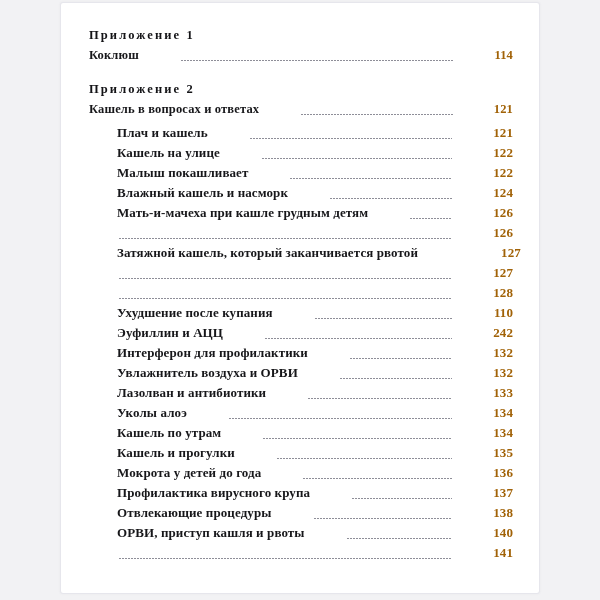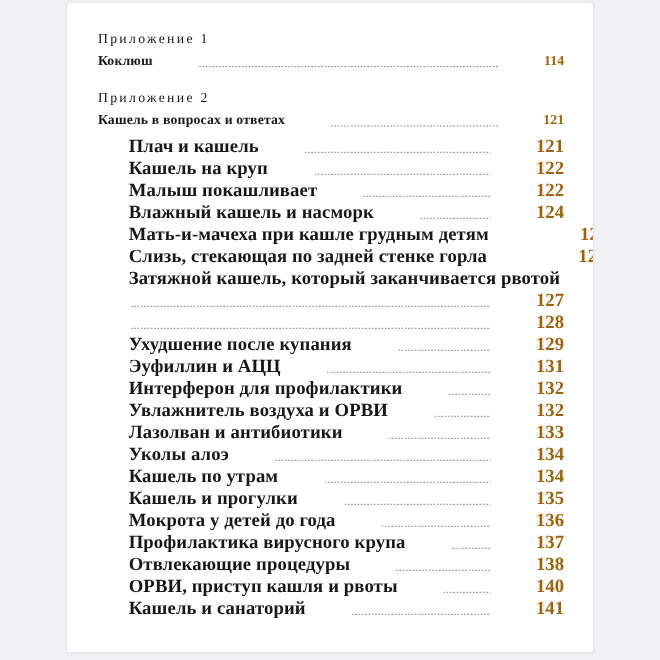--- a/index.html
+++ b/index.html
@@ -69,40 +69,40 @@
   .entry .pageno {
     flex: 0 0 auto;
     text-align: right;
     color: #a16207;
   }
 
   
   .appendix-label {
     height: 20px;
     line-height: 20px;
-    font-weight: normal;
+    font-weight: bold;
     font-size: 12.5px;
     letter-spacing: 2.1px;
     color: #141417;
     white-space: nowrap;
   }
 
   
   .lvl0 {
     font-weight: bold;
     font-size: 12.5px;
     letter-spacing: 0.15px;
     margin-left: 0;
   }
   .lvl0 .pageno { font-weight: bold; }
 
   
   .lvl1 {
     font-weight: bold;
-    font-size: 17px;
+    font-size: 13px;
     letter-spacing: 0.1px;
     margin-left: 28px;
   }
   .lvl1 .pageno { font-weight: bold; }
 
   .gap { height: 14px; }
   .gap-sm { height: 4px; }
 </style>
 </head>
 <body>
@@ -122,66 +122,65 @@
         <span class="leader"></span>
         <span class="pageno">121</span>
       </div>
       <div class="gap-sm"></div>
       <div class="entry lvl1">
         <span class="title">Плач и кашель</span>
         <span class="leader"></span>
         <span class="pageno">121</span>
       </div>
       <div class="entry lvl1">
-        <span class="title">Кашель на круп</span>
+        <span class="title">Кашель на улице</span>
         <span class="leader"></span>
         <span class="pageno">122</span>
       </div>
       <div class="entry lvl1">
         <span class="title">Малыш покашливает</span>
         <span class="leader"></span>
         <span class="pageno">122</span>
       </div>
       <div class="entry lvl1">
         <span class="title">Влажный кашель и насморк</span>
         <span class="leader"></span>
         <span class="pageno">124</span>
       </div>
       <div class="entry lvl1">
         <span class="title">Мать-и-мачеха при кашле грудным детям</span>
         <span class="leader"></span>
         <span class="pageno">126</span>
       </div>
       <div class="entry lvl1">
-        <span class="title">Слизь, стекающая по задней стенке горла</span>
         <span class="leader"></span>
         <span class="pageno">126</span>
       </div>
       <div class="entry lvl1">
         <span class="title">Затяжной кашель, который заканчивается рвотой</span>
         <span class="leader"></span>
         <span class="pageno">127</span>
       </div>
       <div class="entry lvl1">
         <span class="leader"></span>
         <span class="pageno">127</span>
       </div>
       <div class="entry lvl1">
         <span class="leader"></span>
         <span class="pageno">128</span>
       </div>
       <div class="entry lvl1">
         <span class="title">Ухудшение после купания</span>
         <span class="leader"></span>
-        <span class="pageno">129</span>
+        <span class="pageno">110</span>
       </div>
       <div class="entry lvl1">
         <span class="title">Эуфиллин и АЦЦ</span>
         <span class="leader"></span>
-        <span class="pageno">131</span>
+        <span class="pageno">242</span>
       </div>
       <div class="entry lvl1">
         <span class="title">Интерферон для профилактики</span>
         <span class="leader"></span>
         <span class="pageno">132</span>
       </div>
       <div class="entry lvl1">
         <span class="title">Увлажнитель воздуха и ОРВИ</span>
         <span class="leader"></span>
         <span class="pageno">132</span>
@@ -220,18 +219,17 @@
         <span class="title">Отвлекающие процедуры</span>
         <span class="leader"></span>
         <span class="pageno">138</span>
       </div>
       <div class="entry lvl1">
         <span class="title">ОРВИ, приступ кашля и рвоты</span>
         <span class="leader"></span>
         <span class="pageno">140</span>
       </div>
       <div class="entry lvl1">
-        <span class="title">Кашель и санаторий</span>
         <span class="leader"></span>
         <span class="pageno">141</span>
       </div>
     </div>
 </div>
 
 </body></html>

